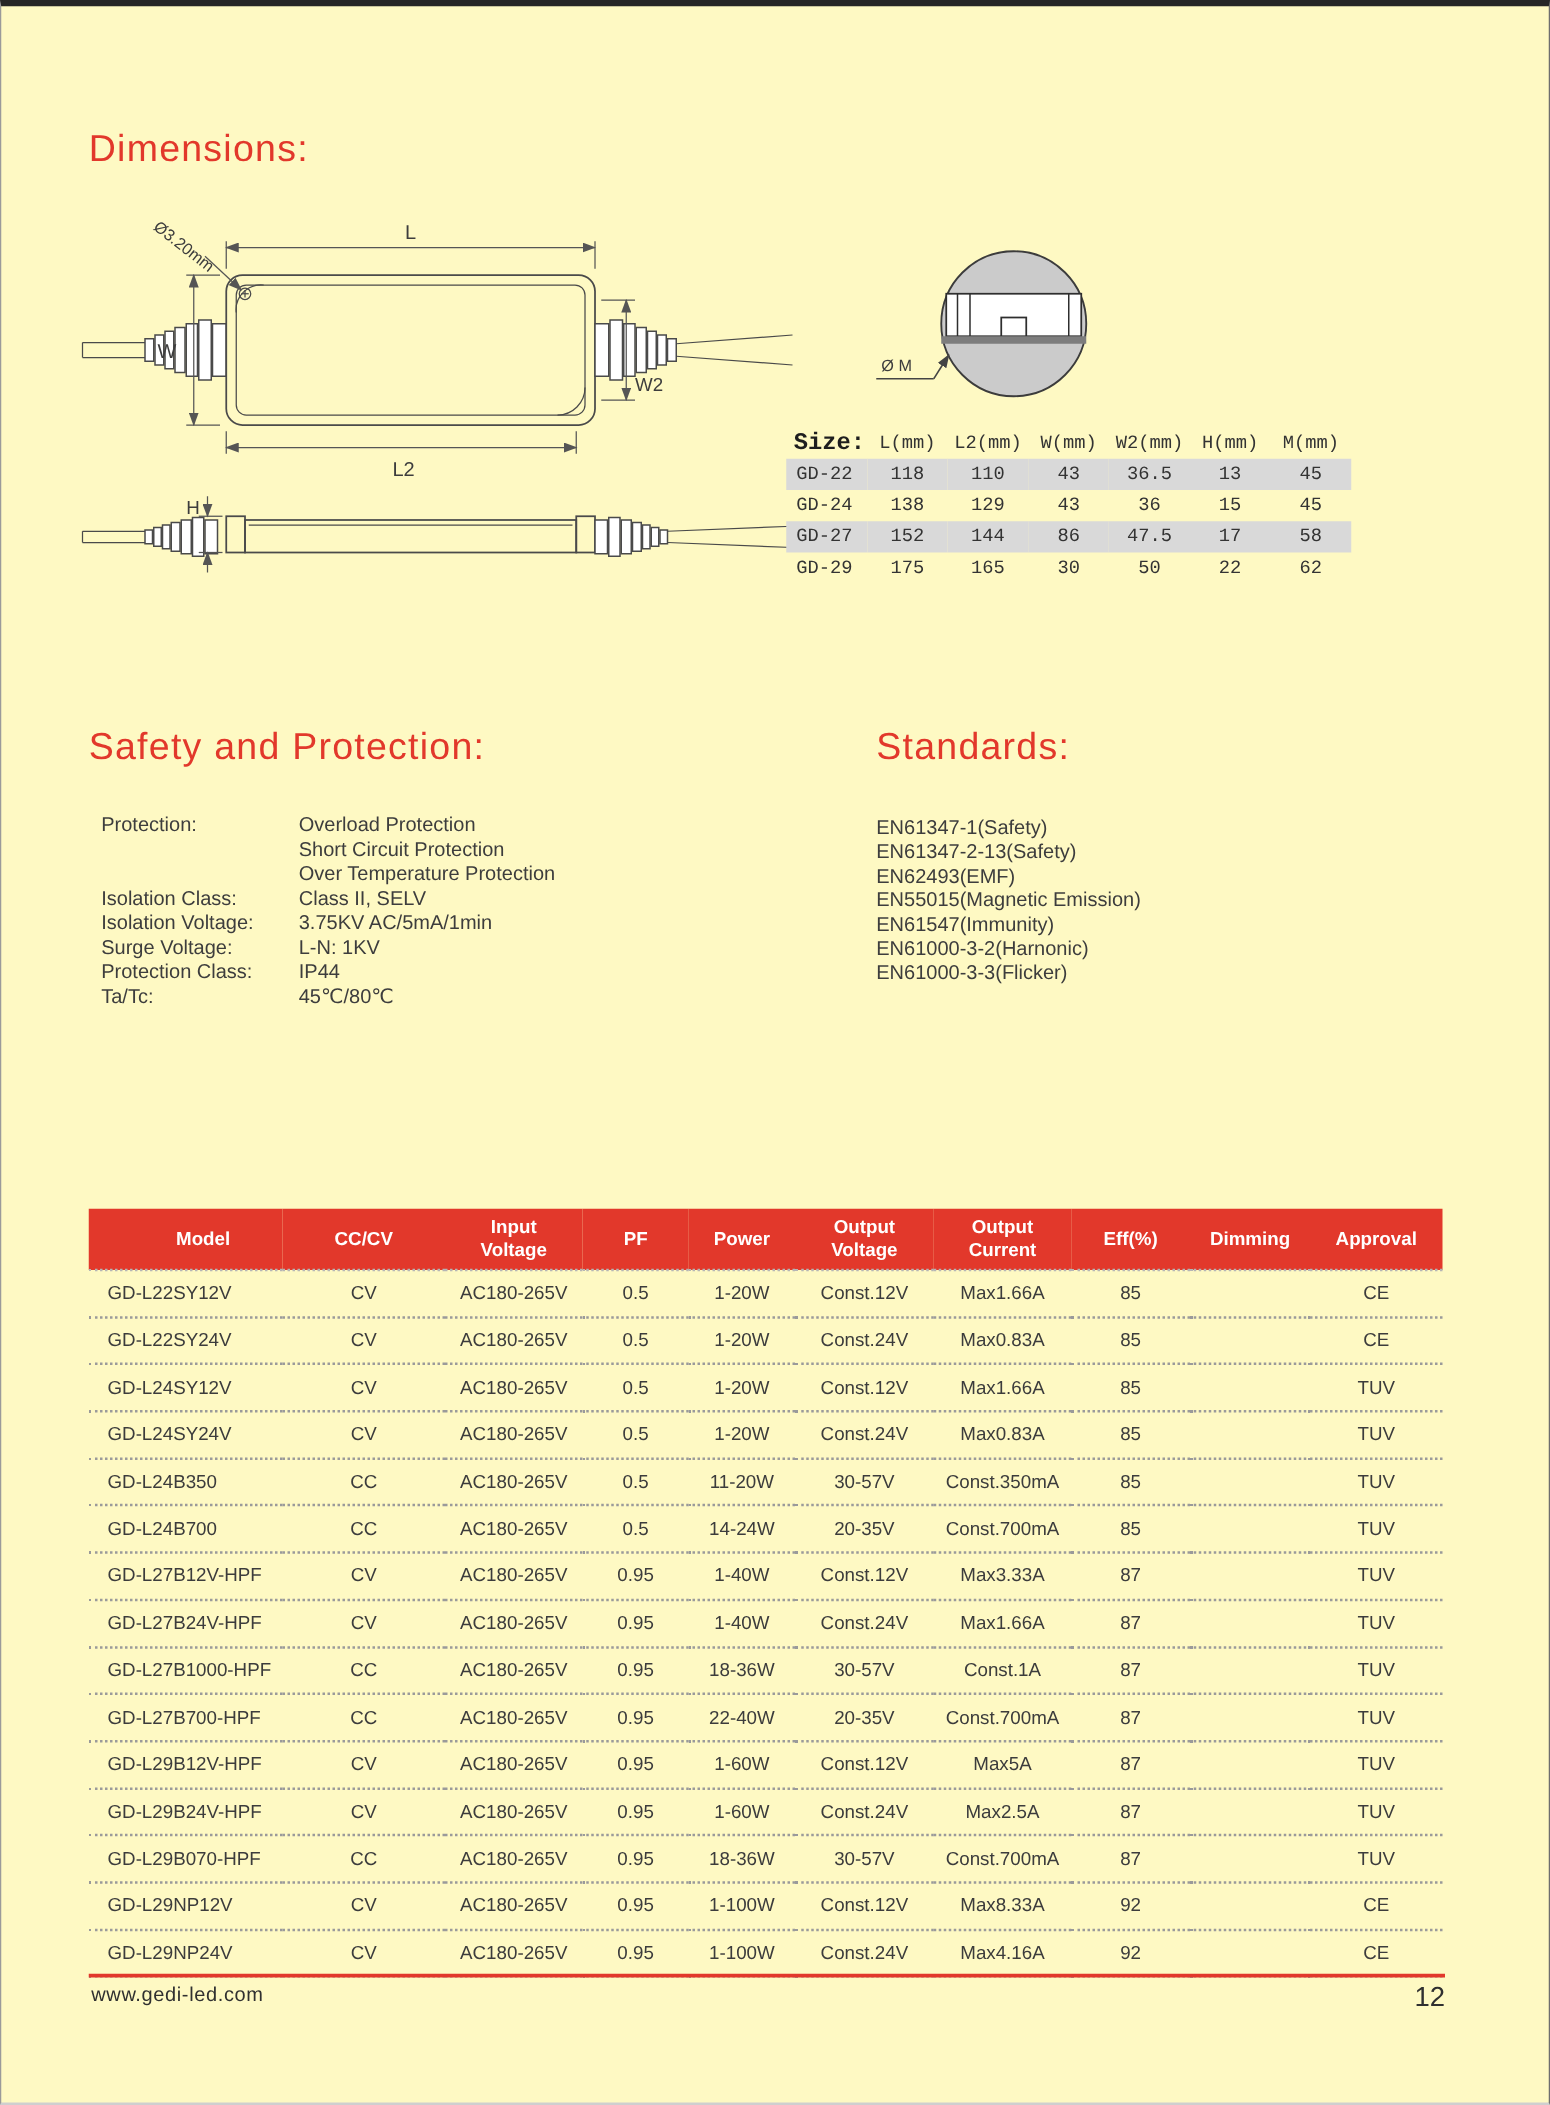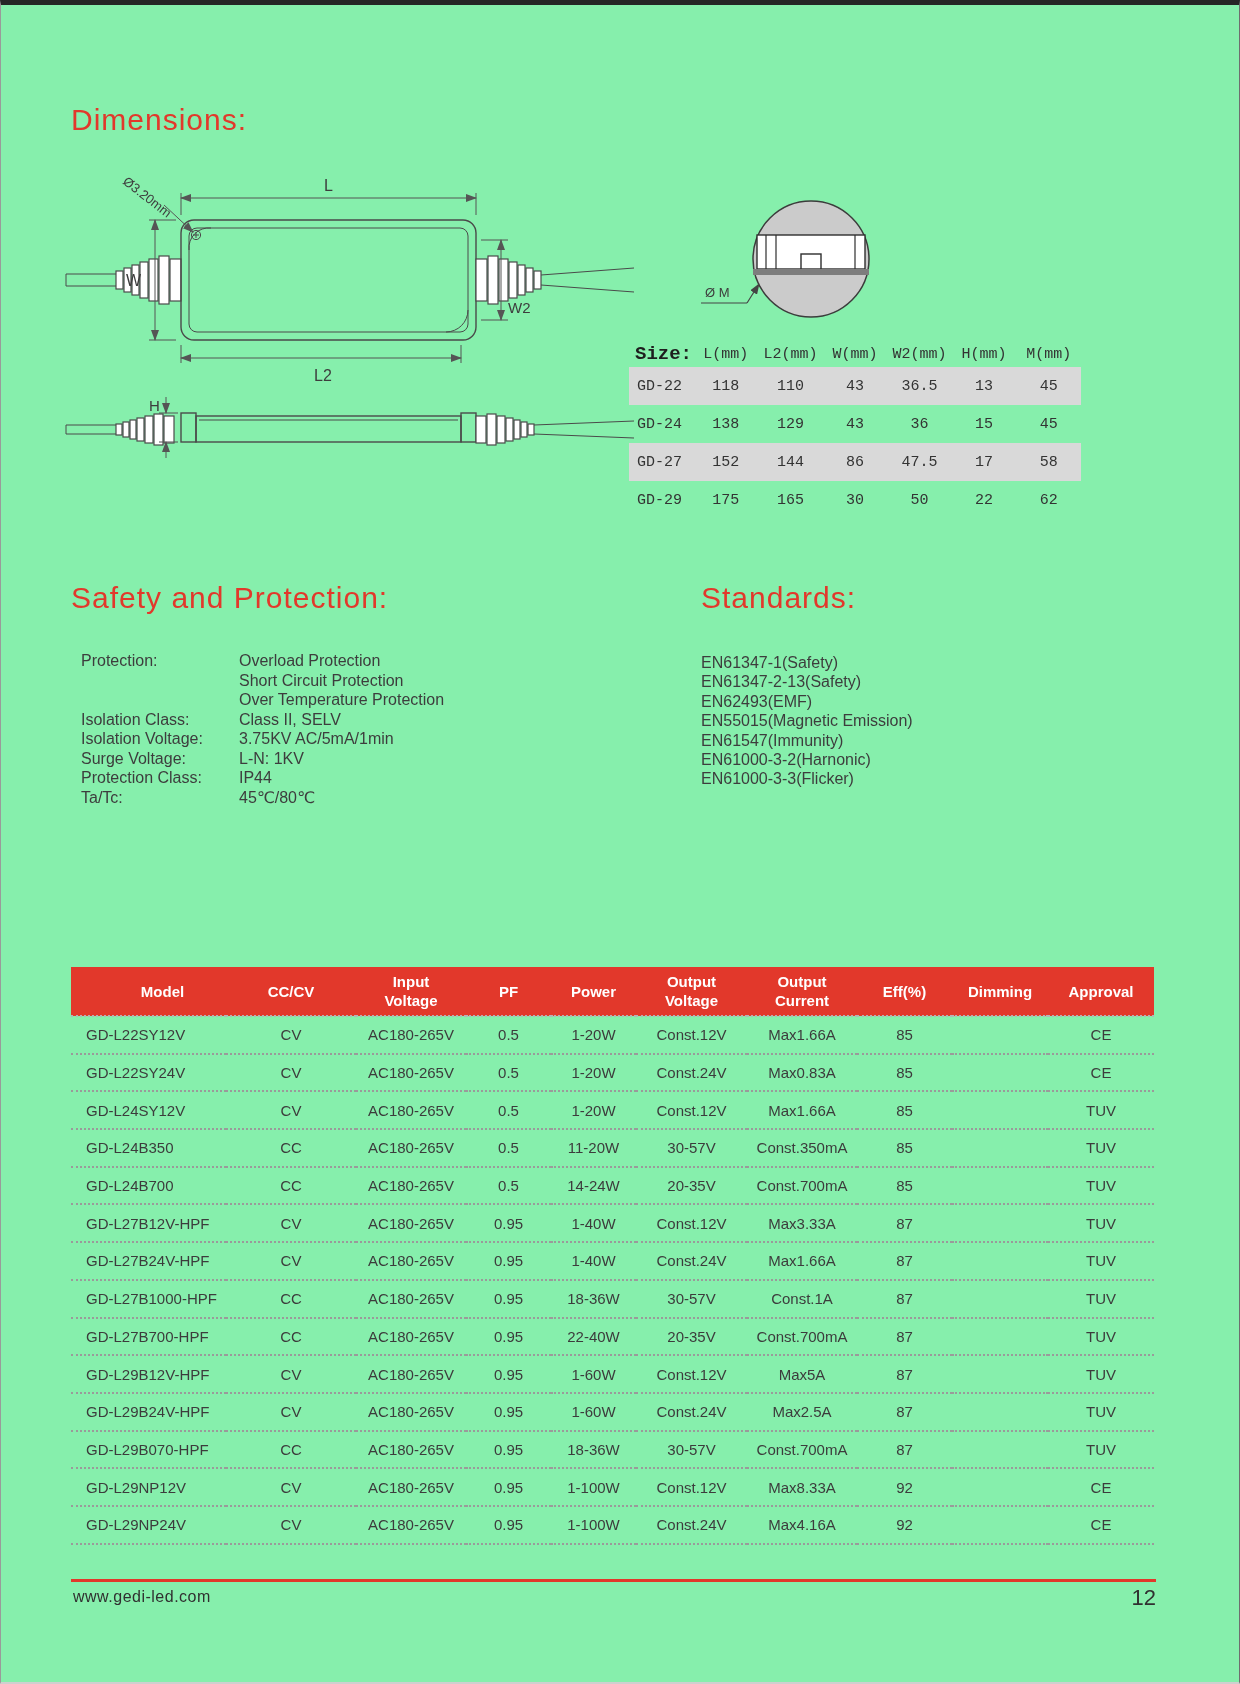--- a/index.html
+++ b/index.html
@@ -1,36 +1,36 @@
 <!DOCTYPE html>
 <html><head>
 <meta charset="utf-8">
 <style>
   html,body{margin:0;padding:0;background:#ffffff;}
   .page{
-    position:relative;width:1240px;height:1684px;background:#86efac;
+    position:relative;width:1240px;height:1684px;background:#fef9c3;
     font-family:"Liberation Sans","DejaVu Sans",sans-serif;color:#3d3d3d;
     border-top:5px solid #262626;box-sizing:border-box;
     border-left:1px solid #9a9a9a;border-right:1px solid #6e6e6e;border-bottom:2px solid #cfcfcf;
     overflow:hidden;
   }
   .red-heading{
     position:absolute;margin:0;color:#e2382b;font-size:30px;font-weight:400;
     letter-spacing:1px;
   }
   
   .drawing{position:absolute;}
   .drawing text{fill:#3d3d3d;font-family:"Liberation Sans",sans-serif;}
   .outline{fill:none;stroke:#4a4a4a;stroke-width:1.4;}
   .thin{fill:none;stroke:#4a4a4a;stroke-width:1;}
   .dim{stroke:#555555;stroke-width:1;fill:none;}
   .rib{fill:#ffffff;stroke:#4a4a4a;stroke-width:1.2;}
   
   .size-table{position:absolute;left:628px;top:336px;width:452px;border-collapse:collapse;table-layout:fixed;font-family:Liberation Mono, monospace;}
-  .size-table th,.size-table td{font-weight:400;font-size:15px;color:#333;text-align:center;padding:0;height:38px;}
+  .size-table th,.size-table td{font-weight:400;font-size:15px;color:#333;text-align:center;padding:0;height:25px;}
   .size-table th{font-size:15px;height:26px;}
   .size-table th.size-title{font-size:19px;font-weight:700;color:#1e1e1e;text-align:left;padding-left:6px;}
   .size-table td:first-child{text-align:left;padding-left:8px;}
   .size-table tr.shade td{background:#d9d9d9;}
   
   .spec-list{position:absolute;left:80px;top:646px;font-size:16px;color:#3d3d3d;}
   .spec-row{display:flex;line-height:19.5px;}
   .spec-label{width:158px;flex:0 0 158px;}
   .std-list{position:absolute;left:700px;top:648px;font-size:16px;color:#3d3d3d;line-height:19.4px;}
   
@@ -335,20 +335,32 @@
           <td>AC180-265V</td>
           <td>0.5</td>
           <td>1-20W</td>
           <td>Const.12V</td>
           <td>Max1.66A</td>
           <td>85</td>
           <td></td>
           <td>TUV</td>
         </tr>
         <tr>
+          <td>GD-L24SY24V</td>
+          <td>CV</td>
+          <td>AC180-265V</td>
+          <td>0.5</td>
+          <td>1-20W</td>
+          <td>Const.24V</td>
+          <td>Max0.83A</td>
+          <td>85</td>
+          <td></td>
+          <td>TUV</td>
+        </tr>
+        <tr>
           <td>GD-L24B350</td>
           <td>CC</td>
           <td>AC180-265V</td>
           <td>0.5</td>
           <td>11-20W</td>
           <td>30-57V</td>
           <td>Const.350mA</td>
           <td>85</td>
           <td></td>
           <td>TUV</td>

